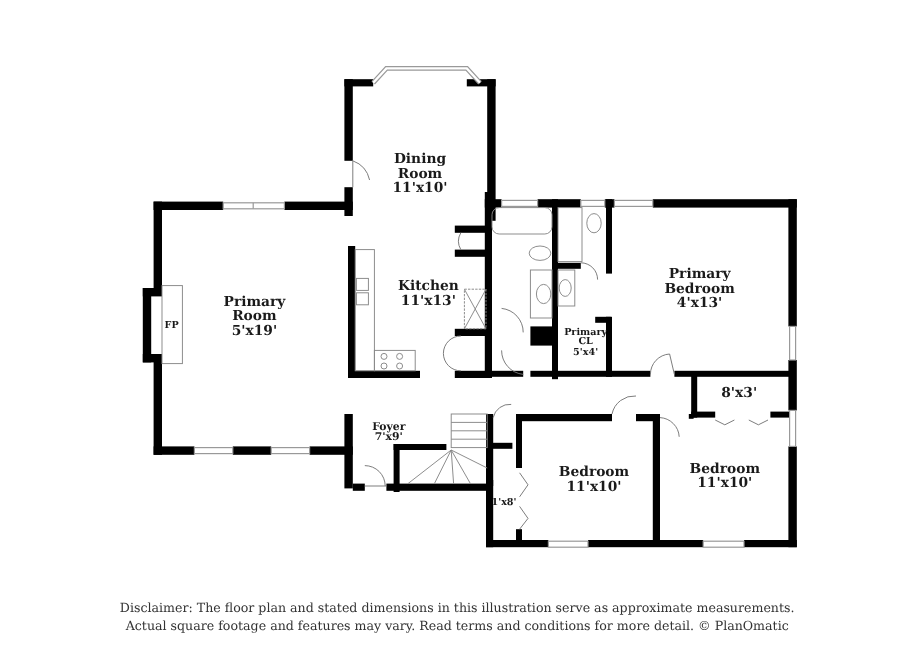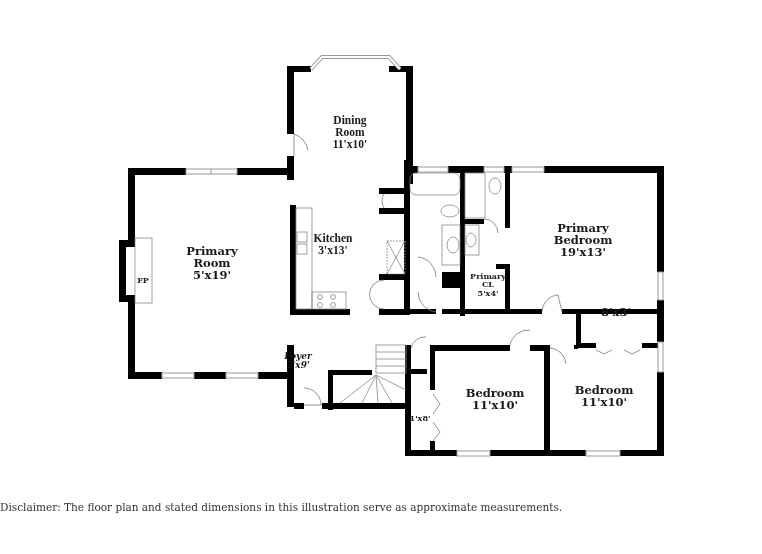--- a/index.html
+++ b/index.html
@@ -3,21 +3,21 @@
   <meta charset="utf-8">
   <style>
     html, body { margin: 0; padding: 0; background: #ffffff; }
     body { width: 762px; height: 554px; position: relative; overflow: hidden; font-family: "DejaVu Serif", serif; }
     #plan { position: absolute; left: 0; top: 0; width: 762px; height: 554px; }
     .label { position: absolute; text-align: center; font-family: "DejaVu Serif", serif; font-weight: bold; color: #1a1a1a; line-height: 1.05; white-space: nowrap; transform: translateX(-50%); }
     .lbl-lg { font-size: 11.5px; }
     .lbl-sm { font-size: 9px; }
     .lbl-xs { font-size: 8px; }
     .label span { display: block; }
-    .disclaimer { position: absolute; left: 0; width: 762px; top: 500px; text-align: left; font-family: "DejaVu Serif", serif; font-size: 10.5px; color: #333; line-height: 15px; }
+    .disclaimer { position: absolute; left: 0; width: 762px; top: 500px; text-align: center; font-family: "DejaVu Serif", serif; font-size: 10.5px; color: #333; line-height: 15px; }
     .disclaimer div { white-space: nowrap; }
   </style>
 </head>
 <body>
 
 <svg id="plan" viewBox="0 0 762 554" xmlns="http://www.w3.org/2000/svg">
   <g fill="#000">
 
     <rect x="287" y="66" width="24" height="6"></rect>
     <rect x="287" y="66" width="7" height="68"></rect>
@@ -156,61 +156,62 @@
     <path d="M510 345 A19 19 0 0 1 530 330"></path>
     <path d="M550 348 A17 17 0 0 1 566 364"></path>
     <path d="M411 348 A14 14 0 0 1 426 337"></path>
     <polyline points="596,350 604,354 612,350"></polyline>
       <polyline points="624,350 632,354 640,350"></polyline>
     <polyline points="433,394 440,404 433,414"></polyline>
       <polyline points="433,422 440,432 433,441"></polyline>
   </g>
 </svg>
 
-<div class="label lbl-lg" style="left:350px; top:114px;font-family:Liberation Serif, serif;">
+<div class="label lbl-lg" style="left:350px; top:126px;">
   <span>Dining</span>
   <span>Room</span>
   <span>11'x10'</span>
 </div>
 <div class="label lbl-lg" style="left:212px; top:245px;">
   <span>Primary</span>
   <span>Room</span>
   <span>5'x19'</span>
 </div>
-<div class="label lbl-lg" style="left:333px; top:232px;font-family:Liberation Serif, serif;">
+<div class="label lbl-lg" style="left:357px; top:232px;">
   <span>Kitchen</span>
-  <span>3'x13'</span>
+  <span>11'x13'</span>
 </div>
 <div class="label lbl-lg" style="left:583px; top:222px;">
   <span>Primary</span>
   <span>Bedroom</span>
-  <span>19'x13'</span>
+  <span>4'x13'</span>
 </div>
 <div class="label lbl-xs" style="left:488px; top:272px;">
   <span>Primary</span>
   <span>CL</span>
   <span>5'x4'</span>
 </div>
-<div class="label lbl-sm" style="left:298px; top:352px;font-style:italic;">
+<div class="label lbl-sm" style="left:324px; top:352px;">
   <span>Foyer</span>
   <span>7'x9'</span>
 </div>
 <div class="label lbl-lg" style="left:495px; top:387px;">
   <span>Bedroom</span>
   <span>11'x10'</span>
 </div>
 <div class="label lbl-lg" style="left:604px; top:384px;">
   <span>Bedroom</span>
   <span>11'x10'</span>
 </div>
-<div class="label lbl-lg" style="left:616px; top:306px;">
+<div class="label lbl-lg" style="left:616px; top:321px;">
   <span>8'x3'</span>
 </div>
 <div class="label lbl-xs" style="left:420px; top:414px;">
   <span>1'x8'</span>
 </div>
-<div class="label lbl-xs" style="left:143px; top:266px;margin-top:10px;">
+<div class="label lbl-xs" style="left:143px; top:266px;">
   <span>FP</span>
 </div>
 
 <div class="disclaimer">
   <div>Disclaimer: The floor plan and stated dimensions in this illustration serve as approximate measurements.</div>
+  <div>Actual square footage and features may vary. Read terms and conditions for more detail. © PlanOmatic</div>
 </div>
 
 </body></html>

